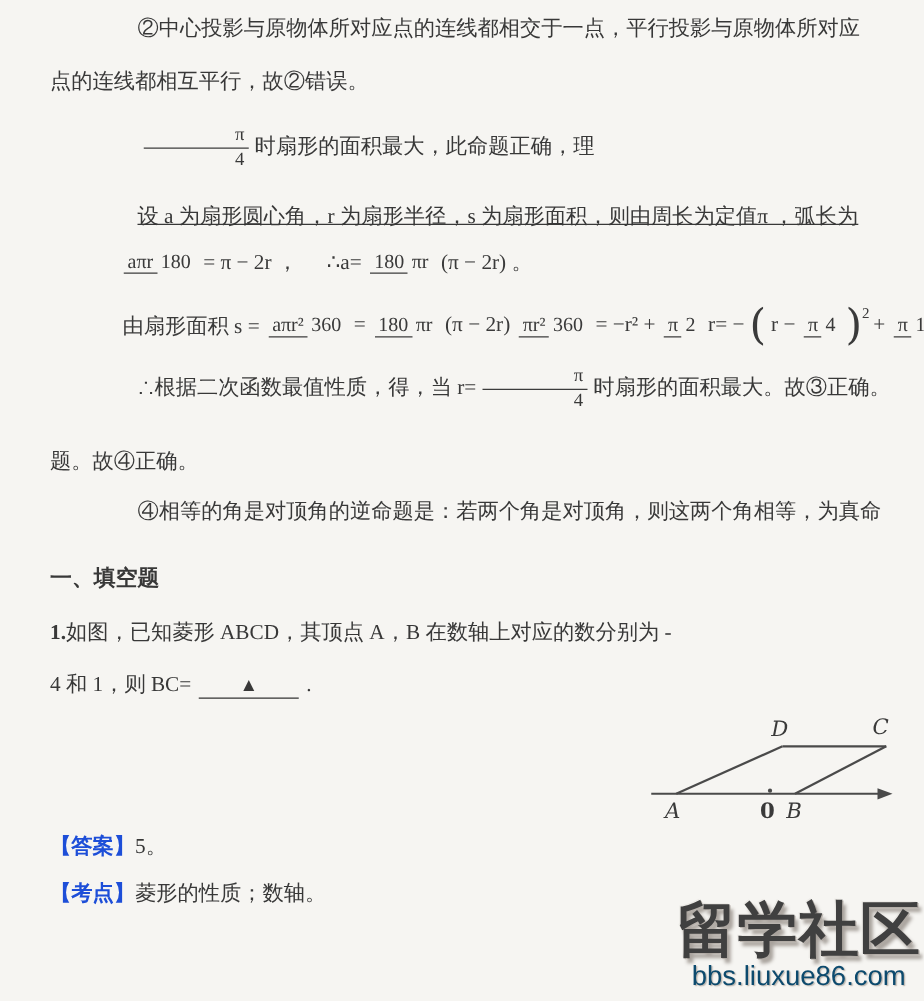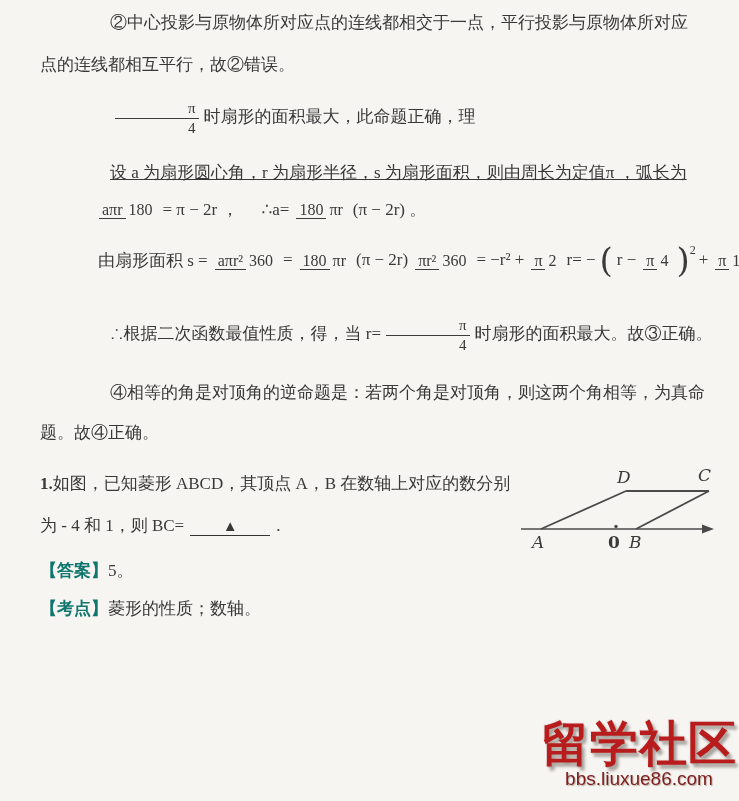--- a/index.html
+++ b/index.html
@@ -25,37 +25,37 @@
   .formula>span{display:inline-block;}
   .ftext{margin:0 3px;}
   .frac{display:inline-flex;flex-direction:column;align-items:center;margin:0 4px;font-size:16px;}
   .frac .num{border-bottom:1px solid #3c3c3c;line-height:21px;padding:0 3px;}
   .frac .den{line-height:21px;padding:0 3px;}
   .gapl{margin-left:20px !important;}
   .bp{font-size:34px;font-weight:300;line-height:34px;font-family:"DejaVu Serif",serif;margin:0 1px;color:#3a3a3a;}
   .bsup{align-self:flex-start;font-size:12px;margin-top:0;margin-left:-1px;}
   .single{line-height:30px;margin:0;}
   .mt8{margin-top:20px;text-decoration:underline;}.mt10{margin-top:10px;}.mt12{margin-top:12px;}.mt14{margin-top:14px;}
-  .mt18{margin-top:18px;}.mt20{margin-top:36px;}.mt22{margin-top:22px;}.mt4{margin-top:4px;}
+  .mt18{margin-top:18px;}.mt20{margin-top:12px;}.mt22{margin-top:22px;}.mt4{margin-top:4px;}
   .choose{line-height:26px;margin:8px 0 0 0;}
   .sec-title{font-weight:bold;line-height:26px;margin:20px 0 0 0;font-size:17.5px;}
   
-  .q1{display:flex;margin-top:10px;}
+  .q1{display:flex;margin-top:10px;flex-direction:column;}
   .q1-text{width:498px;line-height:42px;}
   .q1-num{font-weight:bold;}
   .blank{display:inline-block;width:80px;border-bottom:1.5px solid #333;text-align:center;line-height:18px;font-size:15px;margin:0 6px;vertical-align:baseline;}
   .q1-fig{margin-left:auto;padding-top:2px;}
   
   .ans-line{line-height:26px;margin:0;}
-  .red-label{color:#0f766e;font-weight:bold;}
+  .red-label{color:#1d4ed8;font-weight:bold;}
   
   .watermark{position:absolute;right:2px;top:712px;z-index:1;text-align:center;font-family:"Liberation Sans","DejaVu Sans",sans-serif;}
-  .wm-title{font-size:48px;font-weight:bold;color:#b91c1c;letter-spacing:1px;
+  .wm-title{font-size:48px;font-weight:bold;color:#404040;letter-spacing:1px;
     text-shadow:3px 4px 3px #a8a29c,-1px -1px 0 #eceae6,1px 1px 0 #c4beb8;}
-  .wm-url{font-size:19px;color:#7f1d1d;margin-top:-8px;text-shadow:1px 1px 1px #b8b2ab;}
+  .wm-url{font-size:22px;color:#0c4a6e;margin-top:-8px;text-shadow:1px 1px 1px #b8b2ab;}
   .fig-label{font-family:"DejaVu Serif",serif;font-style:italic;font-size:17px;fill:#3a3a3a;}
   .fig-zero{font-family:"DejaVu Serif",serif;font-size:17px;fill:#3a3a3a;font-weight:600;}
 </style>
 </head>
 <body>
 
 <div class="watermark">
   <div class="wm-title">留学社区</div>
   <div class="wm-url">bbs.liuxue86.com</div>
 </div>
@@ -103,25 +103,26 @@
 
   </div>
 
   <p class="para mt20">
     <span class="line indent">
       <span>∴根据二次函数最值性质，得，当 r=</span><span class="ifrac"><span class="num">π</span><span class="den">4</span></span><span>时扇形的面积最大。故③正确。</span>
     </span>
   </p>
 
   <p class="para mt18" style="line-height:40px;">
+    <span class="line">题。故④正确。</span>
     <span class="line indent">④相等的角是对顶角的逆命题是：若两个角是对顶角，则这两个角相等，为真命</span>
-    <span class="line">题。故④正确。</span>
   </p>
 
 
+  <h3 class="sec-title">一、填空题</h3>
 
   <div class="q1">
     <div class="q1-text">
       <span class="q1-num">1.</span><span>如图，已知菱形 ABCD，其顶点 A，B 在数轴上对应的数分别为 - 4</span>
       <span>和 1，则 BC=</span><span class="blank"><span>▲</span></span><span>.</span>
     </div>
     <div class="q1-fig">
       <svg width="200" height="88" viewBox="0 0 200 88">
 
         <line x1="5" y1="64" x2="189" y2="64" stroke="#4a4a4a" stroke-width="1.7"></line>

